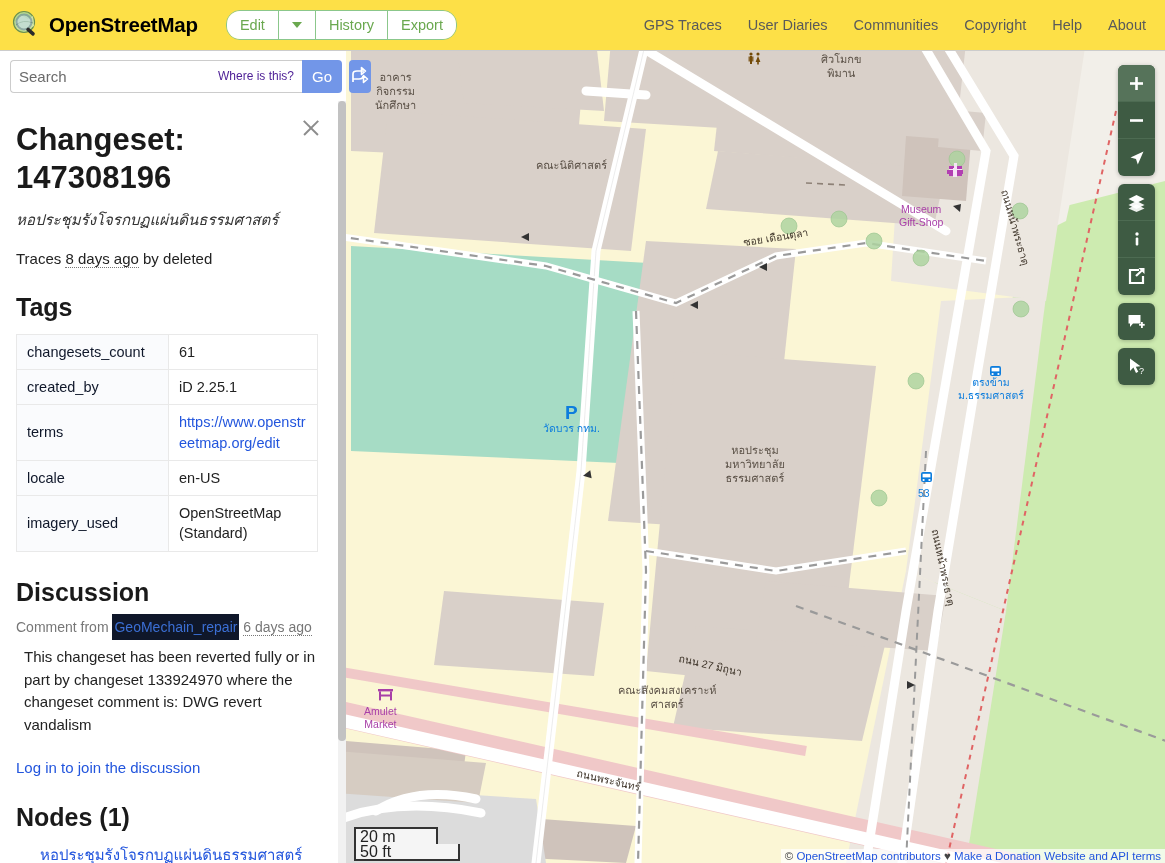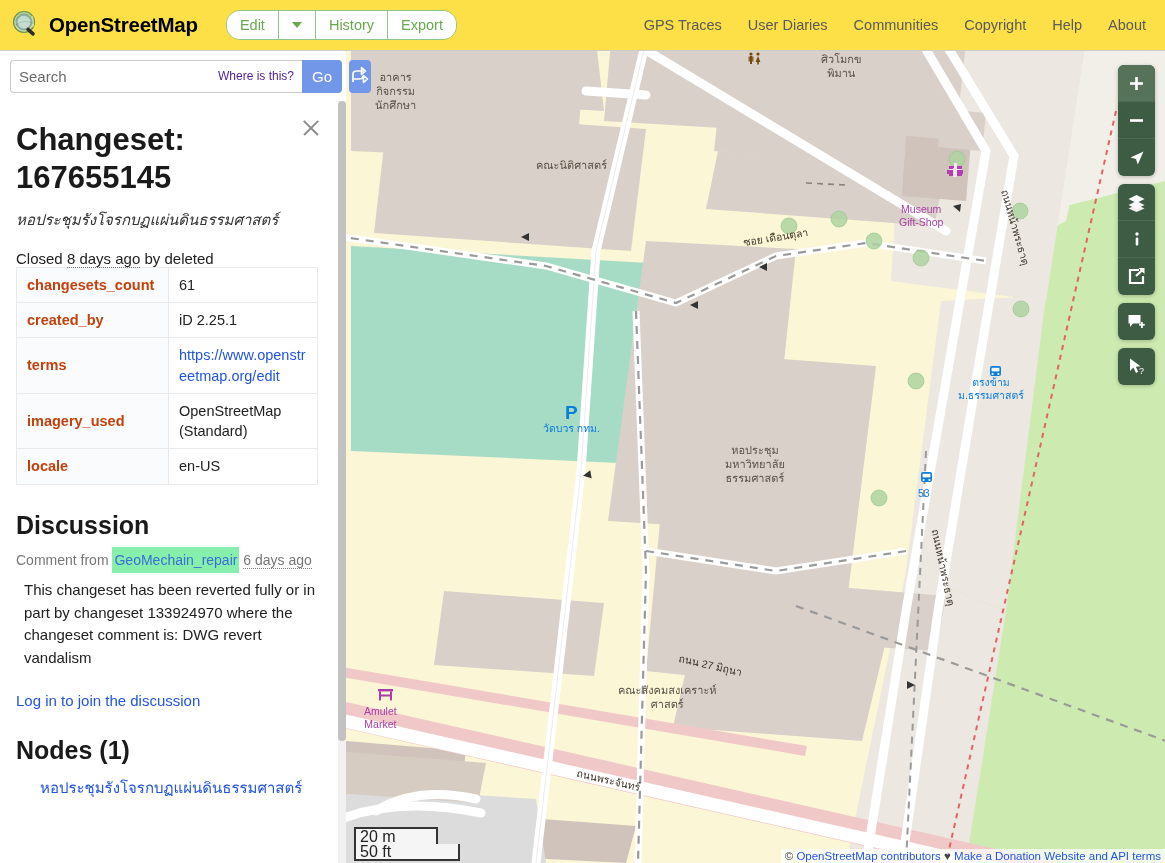--- a/index.html
+++ b/index.html
@@ -127,30 +127,30 @@
   
   #tags-table {
     width: 302px; border-collapse: collapse; border: 1px solid #e2e2e2;
     table-layout: fixed;
   }
   #tags-table td {
     border: 1px solid #e9e9e9; padding: 7px 10px;
     font-size: 14.5px; vertical-align: middle; line-height: 1.4;
   }
   #tags-table td.k {
-    width: 152px; background: #fafbfd; color: #c2410c;
-    font-weight: 700; cursor: pointer; word-break: break-word;
+    width: 152px; background: #fafbfd; color: #0f172a;
+    font-weight: 400; cursor: pointer; word-break: break-word;
   }
   #tags-table td.v { color: #222; word-break: break-word; }
   #tags-table td.v a { color: #2255dd; text-decoration: none; cursor: pointer; }
 
   
   #comment-meta { font-size: 14px; color: #777; margin-top: 8px; }
   #comment-author {
-    color: #3b6fd4; background: #86efac; padding: 5px 2px; cursor: pointer;
+    color: #3b6fd4; background: #0f172a; padding: 5px 2px; cursor: pointer;
   }
   #comment-body {
     font-size: 15px; color: #222; line-height: 1.52;
     margin-top: 11px; margin-left: 8px; width: 292px;
   }
   #login-join {
     display: inline-block; font-size: 15px; color: #2255dd;
     margin-top: 22px; cursor: pointer;
   }
   #nodes-list { margin-top: 2px; }
@@ -275,49 +275,50 @@
           <path d="M4 15 L10 15 Q14 15 14 12" stroke="#fff" stroke-width="1.7" fill="none"></path>
         </svg>
       </span>
     </div>
   </div>
 
   <div id="sidebar">
     <div id="close-x"></div>
     <div id="sidebar-inner">
 
-      <div id="cs-title">Changeset: 167655145</div>
+      <div id="cs-title">Changeset: 147308196</div>
       <div id="cs-subtitle">หอประชุมรังโจรกบฏแผ่นดินธรรมศาสตร์</div>
       <div id="cs-status">
-        <span>Closed</span>
+        <span>Traces</span>
         <span class="dotted-ul">8 days ago</span>
         <span>by deleted</span>
       </div>
 
+      <h2 class="section">Tags</h2>
       <table id="tags-table">
         <tbody>
           <tr>
             <td class="k">changesets_count</td>
             <td class="v">61</td>
           </tr>
           <tr>
             <td class="k">created_by</td>
             <td class="v">iD 2.25.1</td>
           </tr>
           <tr>
             <td class="k">terms</td>
             <td class="v"><a>https://www.openstreetmap.org/edit</a></td>
           </tr>
           <tr>
+            <td class="k">locale</td>
+            <td class="v">en-US</td>
+          </tr>
+          <tr>
             <td class="k">imagery_used</td>
             <td class="v">OpenStreetMap (Standard)</td>
-          </tr>
-          <tr>
-            <td class="k">locale</td>
-            <td class="v">en-US</td>
           </tr>
         </tbody>
       </table>
 
       <h2 class="section">Discussion</h2>
       <div id="comment-meta">
         <span>Comment from</span>
         <span id="comment-author">GeoMechain_repair</span>
         <span class="dotted-ul">6 days ago</span>
       </div>

